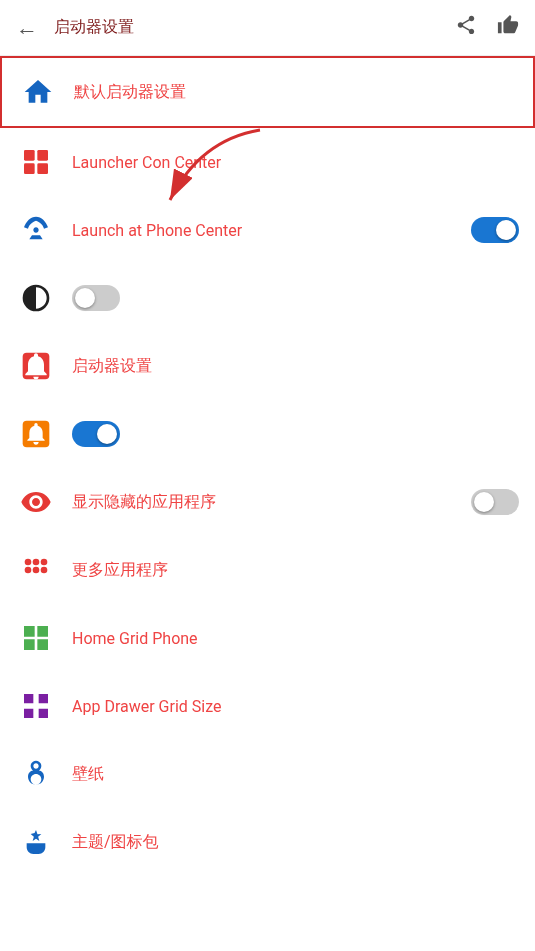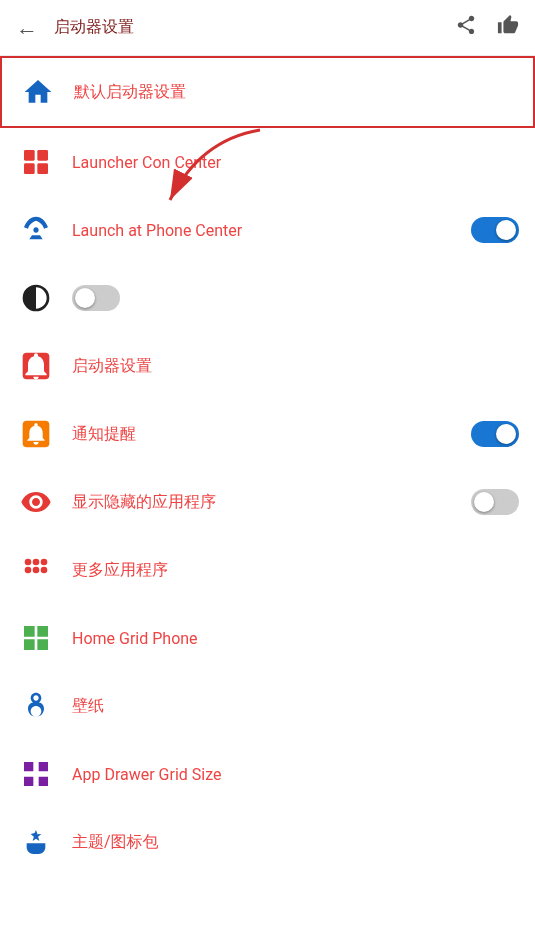--- a/index.html
+++ b/index.html
@@ -180,21 +180,20 @@
       </div>
       <span class="menu-label">启动器设置</span>
     </div>
     <div class="menu-item">
       <div class="icon-wrap">
         <svg width="32" height="32" viewBox="0 0 24 24" fill="#f57c00">
           <rect x="2" y="2" width="20" height="20" rx="3"></rect>
           <path d="M12 20c1.1 0 2-.9 2-2h-4c0 1.1.9 2 2 2zm5-5v-4c0-2.56-1.37-4.7-3.75-5.27V5c0-.69-.56-1.25-1.25-1.25S10.75 4.31 10.75 5v.73C8.37 6.3 7 8.43 7 11v4l-1.5 1.5V17h13v-.5L17 15z" fill="white"></path>
         </svg>
       </div>
-      <span class="menu-label">通知提醒</span>
       <div class="toggle">
         <div class="toggle-track on">
           <div class="toggle-thumb"></div>
         </div>
       </div>
     </div>
     <div class="menu-item">
       <div class="icon-wrap">
         <svg width="32" height="32" viewBox="0 0 24 24" fill="#e53935">
           <path d="M12 4.5C7 4.5 2.73 7.61 1 12c1.73 4.39 6 7.5 11 7.5s9.27-3.11 11-7.5c-1.73-4.39-6-7.5-11-7.5zM12 17c-2.76 0-5-2.24-5-5s2.24-5 5-5 5 2.24 5 5-2.24 5-5 5zm0-8c-1.66 0-3 1.34-3 3s1.34 3 3 3 3-1.34 3-3-1.34-3-3-3z"></path>
@@ -223,33 +222,33 @@
     <div class="menu-item">
       <div class="icon-wrap">
         <svg width="32" height="32" viewBox="0 0 24 24" fill="#4caf50">
           <path d="M3 3h8v8H3zm10 0h8v8h-8zM3 13h8v8H3zm10 0h8v8h-8z"></path>
         </svg>
       </div>
       <span class="menu-label">Home Grid Phone</span>
     </div>
     <div class="menu-item">
       <div class="icon-wrap">
-        <svg width="32" height="32" viewBox="0 0 24 24" fill="#1565c0">
-          <path d="M12 2C9.79 2 8 3.79 8 6c0 1.42.73 2.67 1.83 3.41C7.59 9.59 6 11.62 6 14c0 3.31 2.69 6 6 6s6-2.69 6-6c0-2.38-1.59-4.41-3.83-4.59C15.27 8.67 16 7.42 16 6c0-2.21-1.79-4-4-4zm0 2c1.1 0 2 .9 2 2s-.9 2-2 2-2-.9-2-2 .9-2 2-2zm0 16c-2.21 0-4-1.79-4-4s1.79-4 4-4 4 1.79 4 4-1.79 4-4 4z"></path>
-        </svg>
-      </div>
-      <span class="menu-label">壁纸</span>
-    </div>
-    <div class="menu-item">
-      <div class="icon-wrap">
         <svg width="32" height="32" viewBox="0 0 24 24" fill="#7b1fa2">
           <path d="M3 3h7v7H3zm0 11h7v7H3zm11-11h7v7h-7zm0 11h7v7h-7z"></path>
         </svg>
       </div>
       <span class="menu-label">App Drawer Grid Size</span>
+    </div>
+    <div class="menu-item">
+      <div class="icon-wrap">
+        <svg width="32" height="32" viewBox="0 0 24 24" fill="#1565c0">
+          <path d="M12 2C9.79 2 8 3.79 8 6c0 1.42.73 2.67 1.83 3.41C7.59 9.59 6 11.62 6 14c0 3.31 2.69 6 6 6s6-2.69 6-6c0-2.38-1.59-4.41-3.83-4.59C15.27 8.67 16 7.42 16 6c0-2.21-1.79-4-4-4zm0 2c1.1 0 2 .9 2 2s-.9 2-2 2-2-.9-2-2 .9-2 2-2zm0 16c-2.21 0-4-1.79-4-4s1.79-4 4-4 4 1.79 4 4-1.79 4-4 4z"></path>
+        </svg>
+      </div>
+      <span class="menu-label">壁纸</span>
     </div>
     <div class="menu-item">
       <div class="icon-wrap">
         <svg width="32" height="32" viewBox="0 0 24 24" fill="#1565c0">
           <path d="M12 3l1.09 3.26L16 6l-2.4 2.08.91 3.26L12 9.5l-2.51 1.84.91-3.26L8 6l2.91-.74L12 3zM5 16c0 2.76 2.24 5 5 5h4c2.76 0 5-2.24 5-5v-3H5v3z"></path>
         </svg>
       </div>
       <span class="menu-label">主题/图标包</span>
     </div>
     <div class="menu-item"></div>

